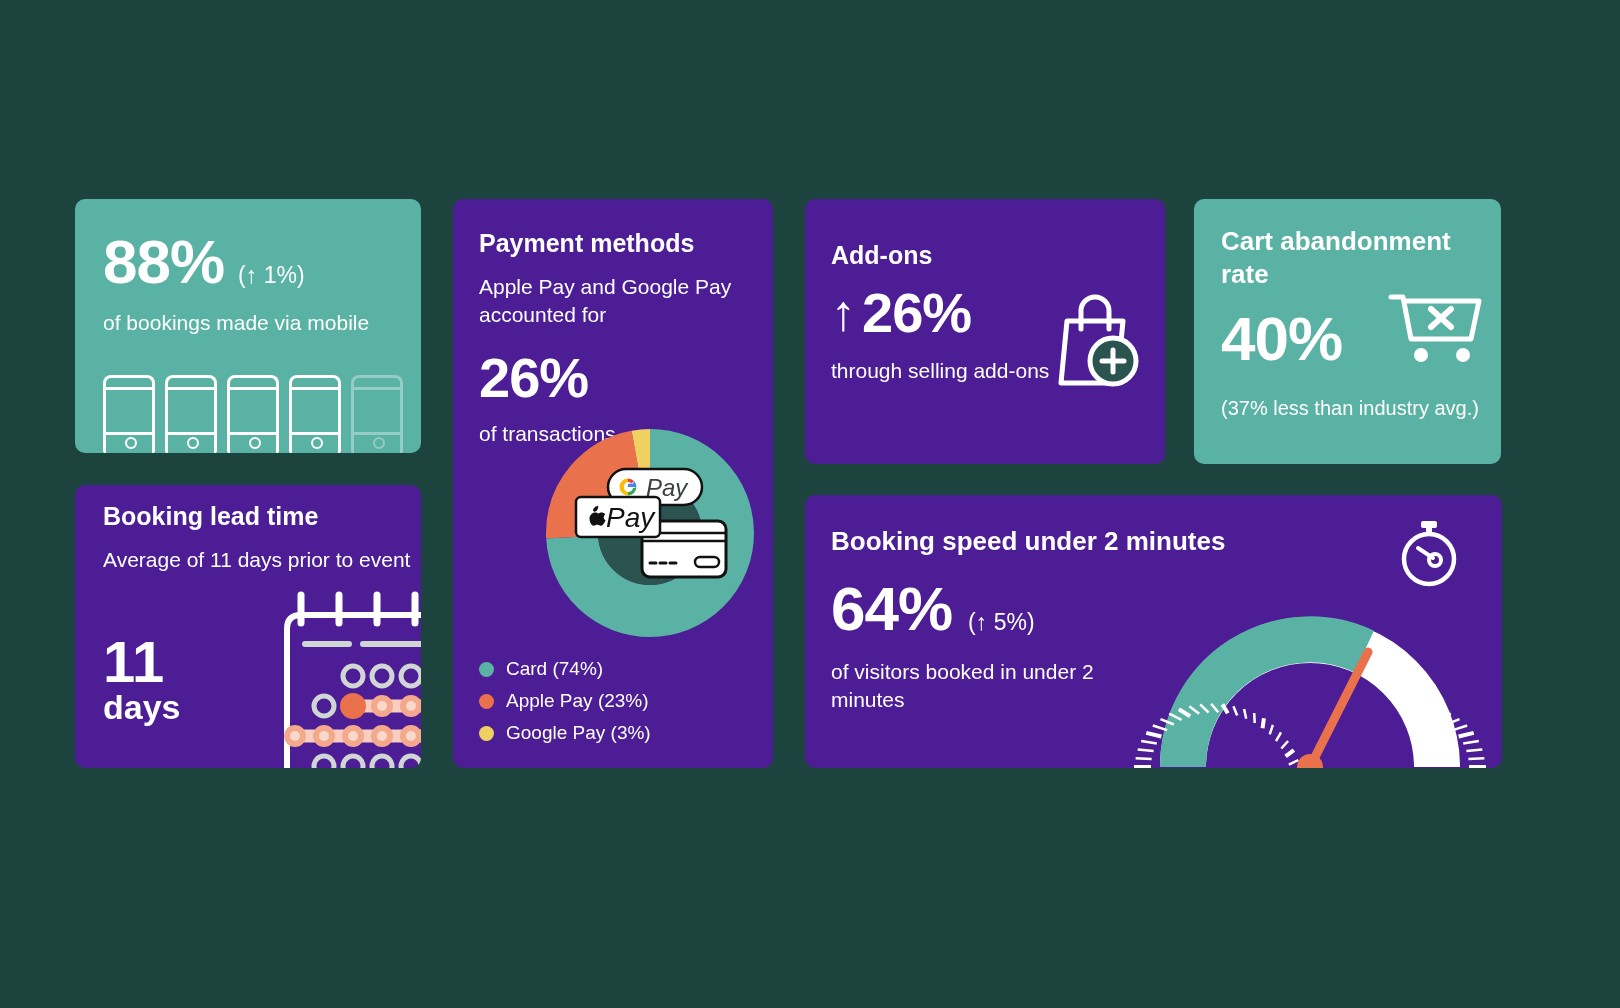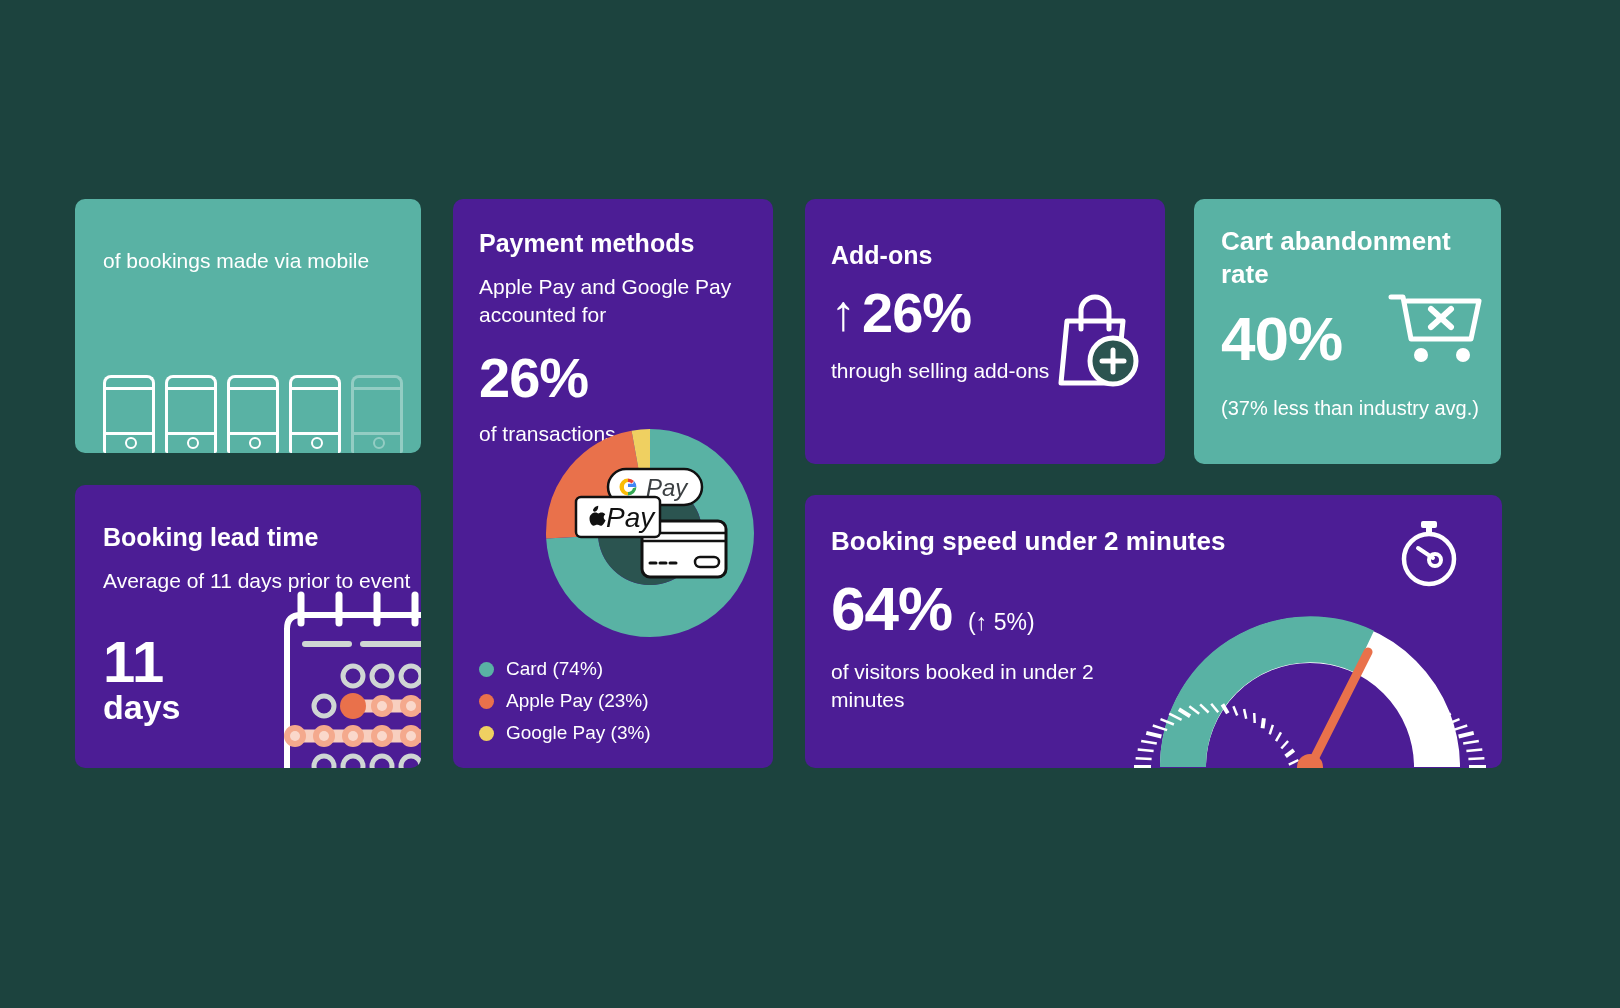--- a/index.html
+++ b/index.html
@@ -95,21 +95,21 @@
     border-radius: 50%;
   }
   .phone .band {
     position: absolute;
     left: 0; right: 0; bottom: 18px;
     border-top: 3px solid #ffffff;
   }
   .phone.faded { opacity: 0.35; }
 
   
-  #card-lead-time .inner { padding: 36px 0 0 28px; }
+  #card-lead-time .inner { padding: 15px 0 0 28px; }
   .days-block {
     position: absolute;
     left: 28px; bottom: 42px;
   }
   .days-num { font-size: 58px; font-weight: bold; line-height: 0.95; }
   .days-word { font-size: 34px; font-weight: bold; line-height: 1.1; }
   .calendar { position: absolute; left: 208px; top: 108px; }
 
   
   #card-payments .inner { padding: 28px 26px 0 26px; }
@@ -144,20 +144,24 @@
 
   svg { display: block; overflow: visible; }
 </style>
 </head>
 <body>
 
 <div class="board">
 
   <div class="card light" id="card-mobile">
     <div class="inner">
+      <div class="pct-row">
+        <span class="big-pct">88%</span>
+        <span class="delta">(↑ 1%)</span>
+      </div>
       <div class="sub" style="margin-top:16px;">of bookings made via mobile</div>
     </div>
     <div class="phones">
       <div class="phone">
           <div class="band"></div>
         </div>
       <div class="phone">
           <div class="band"></div>
         </div>
       <div class="phone">

